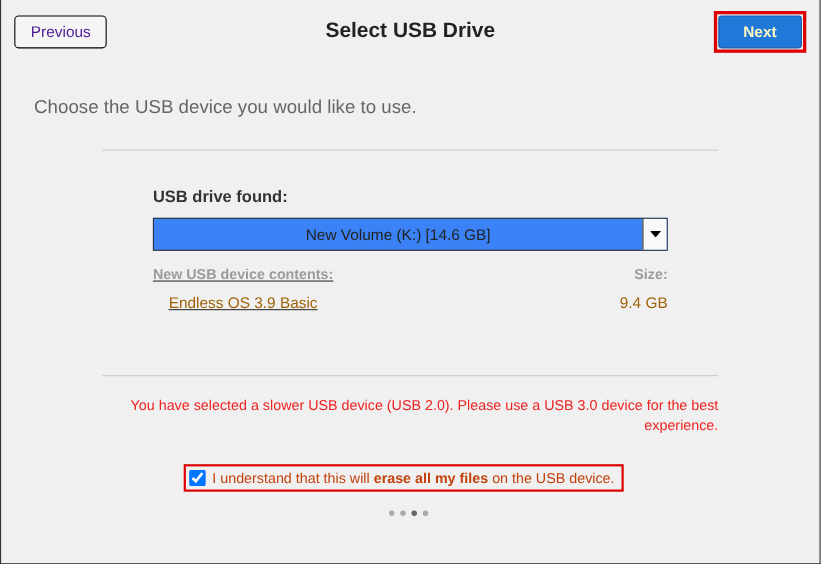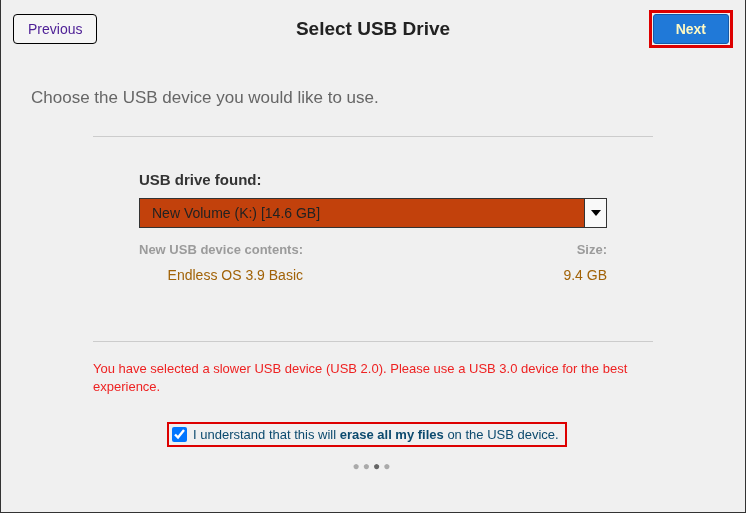--- a/index.html
+++ b/index.html
@@ -71,26 +71,27 @@
   }
   .label-found {
     font-size: 15px;
     font-weight: 700;
     color: #333;
     margin-top: 34px;
     margin-bottom: 10px;
   }
   .select-wrap {
     position: relative;
-    background: #c2410c;
+    background: #3b82f6;
     border: 1px solid #333;
     height: 30px;
     display: flex;
     align-items: center;
     cursor: pointer;
+    text-align: center;
   }
   .select-value {
     flex: 1;
     padding: 0 12px;
     font-size: 14px;
     color: #222;
   }
   .select-arrow {
     width: 22px;
     height: 100%;
@@ -99,55 +100,55 @@
     align-items: center;
     justify-content: center;
     font-size: 12px;
     background: #f9f9f9;
   }
   .details {
     display: flex;
     justify-content: space-between;
     margin-top: 14px;
   }
-  .col-left { text-align: right; }
+  .col-left { text-align: center; text-decoration: underline; }
   .col-right { text-align: right; }
   .det-label {
     font-size: 13px;
     font-weight: 700;
     color: #9b9b9b;
   }
   .det-value {
     font-size: 14px;
     color: #a16207;
     margin-top: 10px;
   }
   .warning {
     color: #e22;
     font-size: 13px;
-    text-align: left;
+    text-align: right;
     margin: 18px 62px 0;
     line-height: 1.4;
   }
   .confirm-wrap {
     margin: 26px 0 0 136px;
     display: inline-flex;
     align-items: center;
     border: 2px solid #d00;
     padding: 3px 6px 3px 3px;
   }
   .confirm-wrap input {
     width: 15px;
     height: 15px;
     margin-right: 6px;
     cursor: pointer;
   }
   .confirm-text {
     font-size: 13px;
-    color: #0c4a6e;
+    color: #c2410c;
   }
   .dots {
     text-align: center;
     margin-top: 12px;
     font-size: 12px;
     letter-spacing: 3px;
     color: #aaa;
   }
   .dots .active { color: #666; }
   .divider2 {

